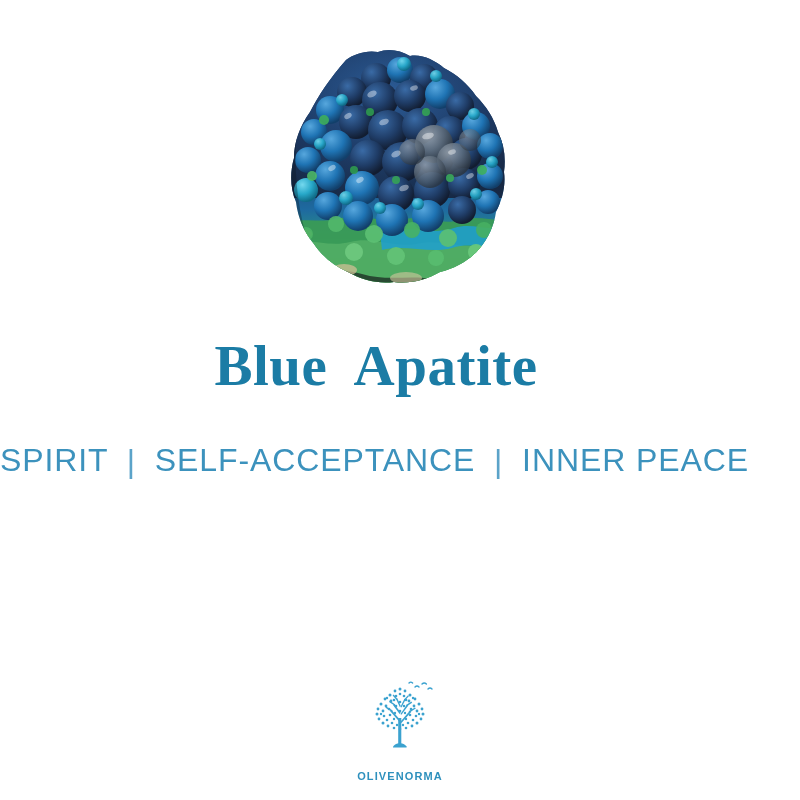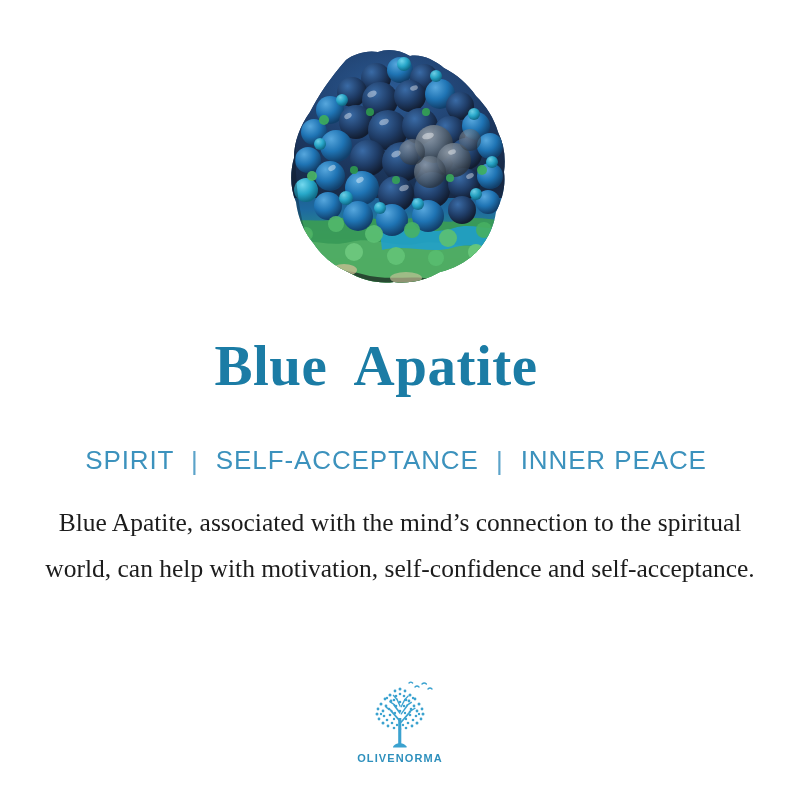--- a/index.html
+++ b/index.html
@@ -57,26 +57,25 @@
 
   
   .keywords {
     position: absolute;
     left: 0;
     top: 445px;
     width: 708px;
     text-align: center;
     font-family: "Liberation Sans", sans-serif;
     font-weight: 300;
-    font-size: 26px;
+    font-size: 32px;
     line-height: 30px;
     color: #3c92bd;
     letter-spacing: 0.9px;
     white-space: nowrap;
-    padding-left: 42px;
   }
   .keywords .kw { display: inline; }
   .keywords .sep {
     display: inline-block;
     padding: 0 9px;
     color: #5ba3c9;
     font-weight: 300;
     transform: translateY(1px);
   }
 
@@ -102,21 +101,21 @@
     display: flex;
     flex-direction: column;
     align-items: center;
   }
   .logo-tree {
     display: block;
     width: 80px;
     height: 72px;
   }
   .logo-word {
-    margin-top: 2px;
+    margin-top: 20px;
     font-family: "Liberation Sans", sans-serif;
     font-weight: bold;
     font-size: 11px;
     letter-spacing: 1.1px;
     color: #2e90bd;
   }
 </style>
 </head>
 <body>
 
@@ -300,21 +299,20 @@
   <div class="title">Blue  Apatite</div>
 
   <div class="keywords">
     <span class="kw">SPIRIT</span>
     <span class="sep">|</span>
     <span class="kw">SELF-ACCEPTANCE</span>
     <span class="sep">|</span>
     <span class="kw">INNER PEACE</span>
   </div>
 
-  <div class="description">Blue Apatite, associated with the mind’s connection to the spiritual world, can help with motivation, self-confidence and self-acceptance.</div>
 
   <div class="logo">
     <svg class="logo-tree" viewBox="0 0 80 72" xmlns="http://www.w3.org/2000/svg">
       <g fill="#3ba2cf">
 
         <path d="M38.2,66.5 L38.2,40 L41.3,40 L41.3,66.5 Z"></path>
         <path d="M33,68.5 C35,66 37,65.2 39,65.2 L40.6,65.2 C42.6,65.2 44.6,66 46.6,68.5
                  L46.6,69.6 L33,69.6 Z"></path>
 
         <path d="M39.6,44 L30,33 L31.4,31.8 L40.4,42.2 Z"></path>

